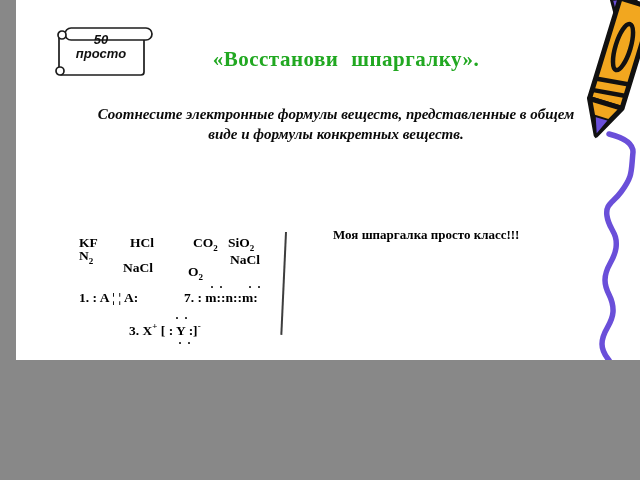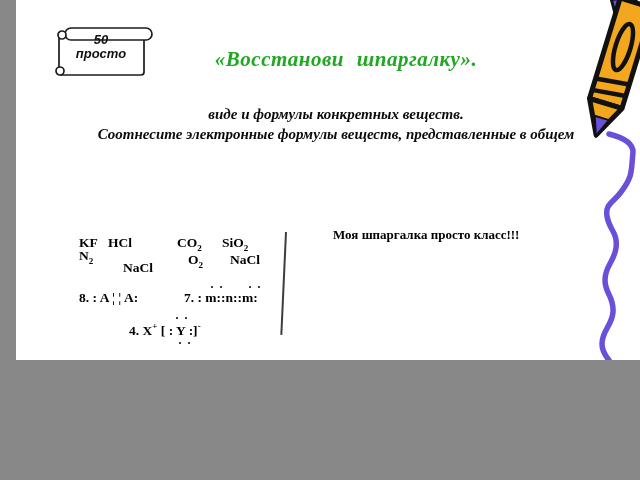--- a/index.html
+++ b/index.html
@@ -12,34 +12,34 @@
   .badge svg{position:absolute;left:0;top:0;}
   .badge-text{
     position:absolute;left:8px;top:7px;width:86px;text-align:center;
     font-family:"Liberation Sans",sans-serif;font-style:italic;font-weight:bold;
     font-size:13px;line-height:14px;color:#111;
   }
   .scroll-part{fill:#ffffff;stroke:#1c1c1c;stroke-width:1.7;}
   
   .title{
     position:absolute;left:122px;top:47px;width:416px;text-align:center;
-    font-weight:bold;font-style:italic;font-size:21px;letter-spacing:.5px;
+    font-weight:bold;font-size:21px;letter-spacing:.5px;
     word-spacing:7px;color:var(--title-green,#21a821);
   }
   .subtitle{
     position:absolute;left:38px;top:104px;width:564px;text-align:center;
     font-style:italic;font-weight:600;font-size:15px;line-height:20px;color:#0a0a0a;
   }
   
   .note{position:absolute;left:317px;top:227px;font-weight:bold;font-size:13px;}
   
   .sub-item{position:absolute;font-weight:bold;font-size:13.5px;white-space:nowrap;text-align:center;}
   .sub-item sub{font-size:9px;line-height:0;}
-  .s11{left:63px;top:235px}.s12{left:92px;top:235px}.s13{left:161px;top:235px}.s14{left:206px;top:235px}
-  .s21{left:63px;top:248px}.s22{left:107px;top:260px}.s23{left:172px;top:252px}.s24{left:214px;top:252px}
+  .s11{left:63px;top:235px}.s12{left:114px;top:235px}.s13{left:177px;top:235px}.s14{left:212px;top:235px}
+  .s21{left:63px;top:248px}.s22{left:107px;top:260px}.s23{left:172px;top:264px}.s24{left:214px;top:252px}
   
   .eform{position:absolute;font-weight:bold;font-size:13.5px;white-space:nowrap;}
   .e1{left:63px;top:290px;}
   .e2{left:168px;top:290px;}
   .e3{left:113px;top:321px;}
   .dots{position:absolute;font-size:12px;font-weight:bold;letter-spacing:1px;}
   .d2a{left:26px;top:-10px;} .d2b{left:64px;top:-10px;}
   .d3a{left:46px;top:-10px;} .d3b{left:49px;top:15px;}
   .supsign{font-size:9px;}
   
@@ -70,48 +70,48 @@
     </svg>
     <div class="badge-text">
       <div>50</div>
       <div>просто</div>
     </div>
   </div>
 
   <div class="title">«Восстанови  шпаргалку».</div>
 
   <div class="subtitle">
+    <div>Соотнесите электронные формулы веществ, представленные в общем</div>
     <div>виде  и формулы конкретных веществ.</div>
-    <div>Соотнесите электронные формулы веществ, представленные в общем</div>
   </div>
 
   <div class="note">Моя шпаргалка просто класс!!!</div>
 
   <span class="sub-item s11"><span>KF</span><sub></sub></span>
   <span class="sub-item s12"><span>HCl</span><sub></sub></span>
   <span class="sub-item s13"><span>CO</span><sub>2</sub></span>
   <span class="sub-item s14"><span>SiO</span><sub>2</sub></span>
 
   <span class="sub-item s21"><span>N</span><sub>2</sub></span>
   <span class="sub-item s22"><span>NaCl</span><sub></sub></span>
   <span class="sub-item s23"><span>O</span><sub>2</sub></span>
   <span class="sub-item s24"><span>NaCl</span><sub></sub></span>
 
-  <div class="eform e1">8. : A ¦ ¦ A:</div>
+  <div class="eform e1">1. : A ¦ ¦ A:</div>
 
   <div class="eform e2">
     <span class="dots d2a">· ·</span>
     <span class="dots d2b">· ·</span>
     <span>7. : m::n::m:</span>
   </div>
 
   <div class="eform e3">
     <span class="dots d3a">· ·</span>
     <span class="dots d3b">· ·</span>
-    <span>4. X</span><sup class="supsign">+</sup><span> [ : Y :]</span><sup class="supsign">-</sup>
+    <span>3. X</span><sup class="supsign">+</sup><span> [ : Y :]</span><sup class="supsign">-</sup>
   </div>
 
   <div class="divider"></div>
 
   <svg class="deco-tr" viewBox="0 0 135 468">
     <g transform="rotate(17 95 70)">
       <polygon class="cr-purple" points="70,4 93,-6 97,12 78,17" stroke="#111" stroke-width="3"></polygon>
       <rect class="cr-body cr-outline" x="78" y="0" width="34" height="105" rx="2"></rect>
       <polygon class="cr-body cr-outline" points="78,105 112,105 95,138"></polygon>
       <polygon class="cr-purple" points="88,120 103,120 95,139" stroke="#111" stroke-width="2"></polygon>

